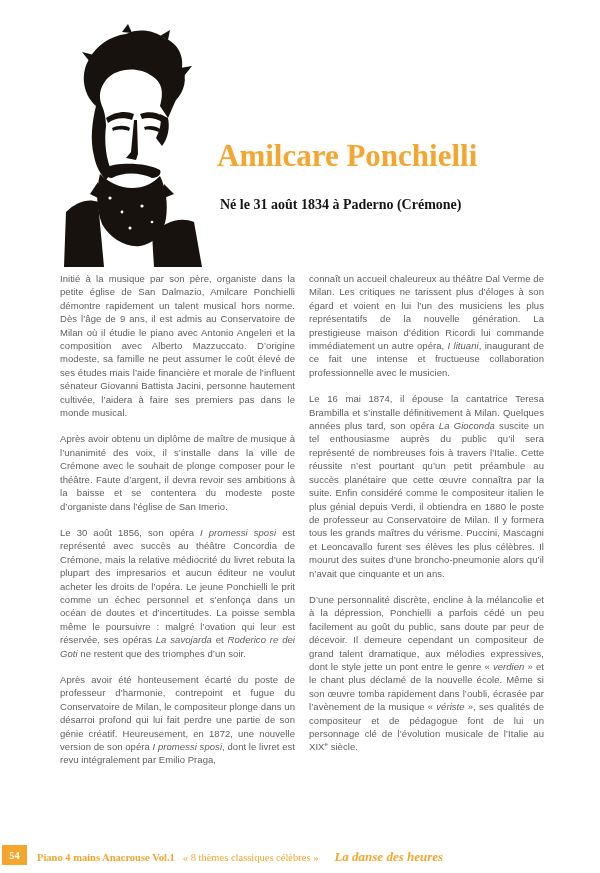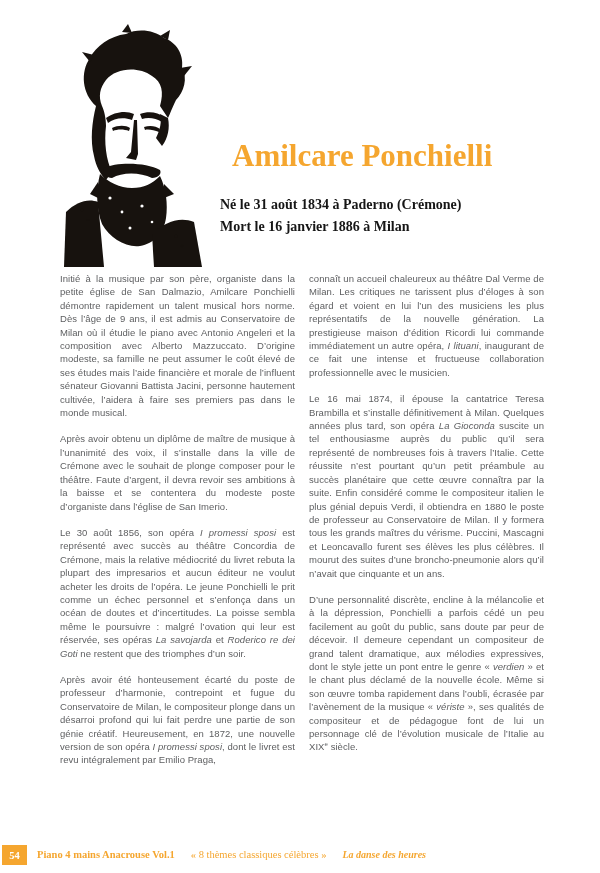--- a/index.html
+++ b/index.html
@@ -4,21 +4,21 @@
 <style>
   html,body { margin:0; padding:0; background:#e8e8e8; }
   .page {
     position:relative; width:600px; height:873px; margin:0 auto;
     background:#ffffff; overflow:hidden;
     font-family:"Liberation Sans", sans-serif;
   }
   
   .portrait { position:absolute; left:52px; top:22px; width:158px; height:245px; }
   .title {
-    position:absolute; left:232px; top:138px; margin:0;
+    position:absolute; left:217px; top:138px; margin:0;
     font-family:"Liberation Serif", serif; font-weight:bold;
     font-size:31px; line-height:36px; color:var(--accent,#F5A62F);
     letter-spacing:0px; white-space:nowrap;
   }
   .subtitle {
     position:absolute; left:220px; top:194px;
     font-family:"Liberation Serif", serif; font-weight:bold;
     font-size:14px; line-height:22px; color:#161616;
   }
   
@@ -42,23 +42,23 @@
   }
   .pagenum-box span {
     font-family:"Liberation Serif", serif; font-weight:bold;
     font-size:10.5px; color:#ffffff;
   }
   .footer-line {
     position:absolute; left:37px; top:849px; white-space:nowrap;
     font-family:"Liberation Serif", serif; font-size:10.5px;
     color:var(--accent,#F5A62F);
   }
-  .footer-line .f-bold  { font-weight:bold; margin-right:16px;text-align:center; }
+  .footer-line .f-bold  { font-weight:bold; margin-right:8px;text-align:center; }
   .footer-line .f-reg   { font-weight:normal; margin-right:16px; }
-  .footer-line .f-ital  { font-weight:bold; font-style:italic; font-size:10px; }
+  .footer-line .f-ital  { font-weight:bold; font-style:italic; font-size:13px; }
 </style>
 </head>
 <body>
 
 <div class="page">
 
   <svg class="portrait" viewBox="0 0 158 245" aria-hidden="true">
     <g fill="#17120e">
 
       <path d="M44 84 C30 72 28 50 38 36 C44 24 58 14 74 12 C86 6 102 8 112 16 C124 20 132 32 130 46 C136 56 132 70 124 78 C120 86 118 92 116 96 L108 84 C112 70 110 60 100 54 C86 44 64 46 54 58 C48 66 46 74 50 84 L44 84 Z"></path>
@@ -96,21 +96,20 @@
       <circle cx="124" cy="214" r="1.5"></circle>
       <circle cx="130" cy="224" r="1.2"></circle>
       <circle cx="30" cy="188" r="1.3"></circle>
       <circle cx="36" cy="198" r="1.1"></circle>
     </g>
   </svg>
 
   <h1 class="title">Amilcare Ponchielli</h1>
   <div class="subtitle">
     <div>Né le 31 août 1834 à Paderno (Crémone)</div>
-    <div>Mort le 16 janvier 1886 à Milan</div>
   </div>
 
   <div class="columns">
     <div class="col">
         <p class="par"><span>Initié à la musique par son père, organiste dans la petite église de San Dalmazio, Amilcare Ponchielli démontre rapidement un talent musical hors norme. Dès l’âge de 9 ans, il est admis au Conservatoire de Milan où il étudie le piano avec Antonio Angeleri et la composition avec Alberto Mazzuccato. D’origine modeste, sa famille ne peut assumer le coût élevé de ses études mais l’aide financière et morale de l’influent sénateur Giovanni Battista Jacini, personne hautement cultivée, l’aidera à faire ses premiers pas dans le monde musical.</span></p>
         <p class="par"><span>Après avoir obtenu un diplôme de maître de musique à l’unanimité des voix, il s’installe dans la ville de Crémone avec le souhait de plonge composer pour le théâtre. Faute d’argent, il devra revoir ses ambitions à la baisse et se contentera du modeste poste d’organiste dans l’église de San Imerio.</span></p>
         <p class="par"><span>Le 30 août 1856, son opéra </span><em>I promessi sposi</em><span> est représenté avec succès au théâtre Concordia de Crémone, mais la relative médiocrité du livret rebuta la plupart des impresarios et aucun éditeur ne voulut acheter les droits de l’opéra. Le jeune Ponchielli le prit comme un échec personnel et s’enfonça dans un océan de doutes et d’incertitudes. La poisse sembla même le poursuivre : malgré l’ovation qui leur est réservée, ses opéras </span><em>La savojarda</em><span> et </span><em>Roderico re dei Goti</em><span> ne restent que des triomphes d’un soir.</span></p>
         <p class="par"><span>Après avoir été honteusement écarté du poste de professeur d’harmonie, contrepoint et fugue du Conservatoire de Milan, le compositeur plonge dans un désarroi profond qui lui fait perdre une partie de son génie créatif. Heureusement, en 1872, une nouvelle version de son opéra </span><em>I promessi sposi</em><span>, dont le livret est revu intégralement par Emilio Praga,</span></p>
       </div>
     <div class="col">

